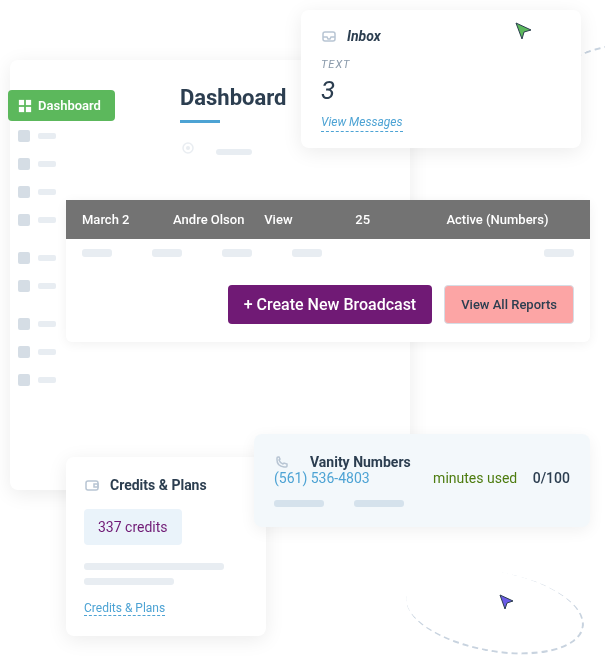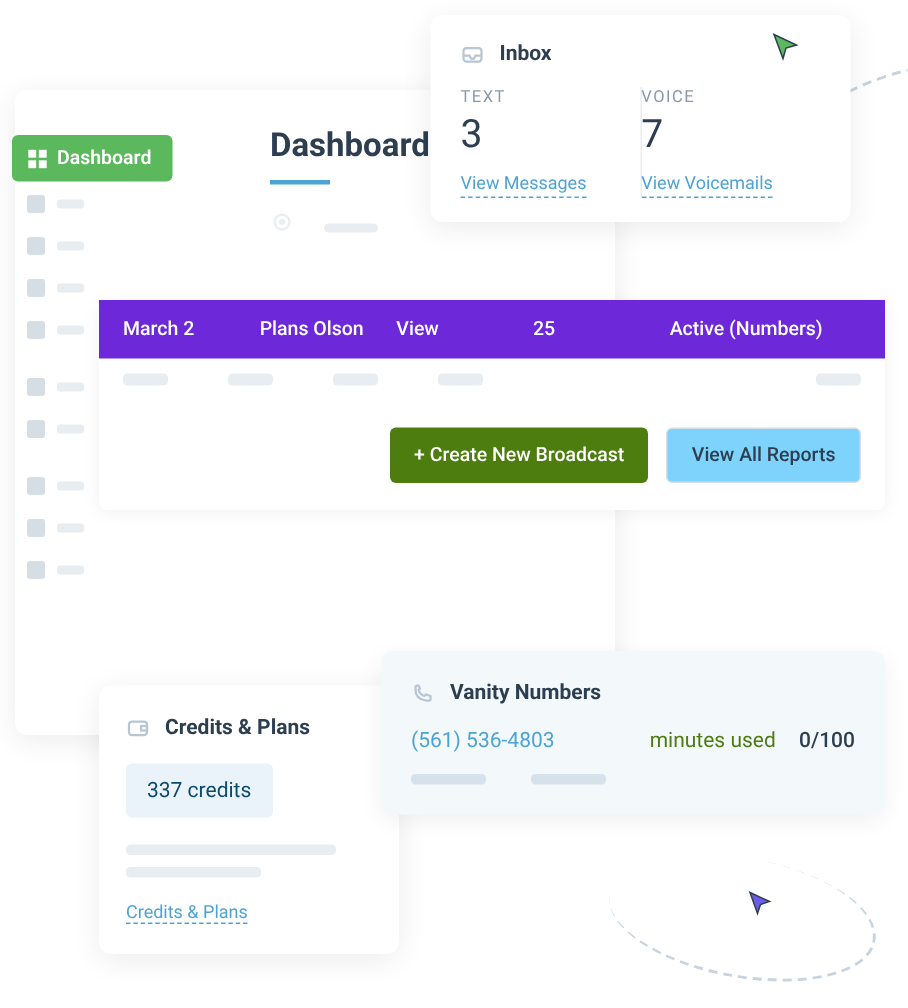--- a/index.html
+++ b/index.html
@@ -20,52 +20,52 @@
 .ghost-panel { position:absolute; left:180px; top:140px; }
 .ghost-panel .skel { margin:4px 0; }
 
 
 .table-wrap { position:absolute; left:66px; top:200px; width:524px; background:#fff; border-radius:6px; box-shadow:0 2px 12px rgba(0,0,0,0.06); z-index:3; }
 .thead { display:flex; padding:12px 16px; font-size:12px; color:#6b7c8e; font-weight:500; }
 .thead .sort { color:#4da3d4; margin-right:4px; }
 .thead > div, .trow > div { flex:1; }
 .thead .col-date { flex:1.1; }
 .thead .col-status { flex:1.4; text-align:left; }
-.trow { display:flex; padding:12px 16px; background:#6d28d9; color:#fff; font-size:13px; font-weight:500; }
+.trow { display:flex; padding:12px 16px; background:#737373; color:#fff; font-size:13px; font-weight:500; }
 .trow .col-status { flex:1.4; }
 .ghost-rows { padding:10px 16px; display:flex; gap:40px; }
 .actions { display:flex; justify-content:flex-end; gap:12px; padding:18px 16px 18px; }
-.btn-primary { background:#4d7c0f; color:#fff; border:none; padding:10px 16px; border-radius:4px; font-size:13px; font-weight:500; cursor:pointer; }
-.btn-outline { background:#7dd3fc; color:#2c3e50; border:1px solid #d5dde5; padding:10px 16px; border-radius:4px; font-size:13px; font-weight:500; cursor:pointer; }
-
-
-.inbox-card { position:absolute; right:38px; top:10px; width:280px; padding:18px 20px 16px; z-index:4; }
+.btn-primary { background:#701a75; color:#fff; border:none; padding:10px 16px; border-radius:4px; font-size:16px; font-weight:500; cursor:pointer; }
+.btn-outline { background:#fca5a5; color:#2c3e50; border:1px solid #d5dde5; padding:10px 16px; border-radius:4px; font-size:13px; font-weight:500; cursor:pointer; }
+
+
+.inbox-card { position:absolute; right:24px; top:10px; width:280px; padding:18px 20px 16px; z-index:4;font-style:italic; }
 .inbox-title-row { display:flex; align-items:center; gap:10px; margin-bottom:14px; }
 .inbox-title { font-size:14px; font-weight:700; color:#2c3e50; }
 .inbox-cols { display:flex; }
 .inbox-col { flex:1; }
 .inbox-col + .inbox-col { border-left:1px solid #e8edf2; }
 .col-label { font-size:11px; color:#8a9aab; letter-spacing:1px; margin-bottom:4px; }
 .col-count { font-size:26px; font-weight:400; color:#2c3e50; margin-bottom:6px; }
 .col-link { font-size:12px; color:#4da3d4; border-bottom:1px dashed #4da3d4; padding-bottom:2px; cursor:pointer; display:inline-block; }
 
 
 .cursor-green { position:absolute; right:70px; top:20px; z-index:6; }
 
 
 .credits-card { position:absolute; left:66px; top:457px; width:200px; padding:20px 18px; z-index:2; }
 .credits-title-row { display:flex; align-items:center; gap:10px; margin-bottom:16px; }
 .credits-title { font-size:14px; font-weight:700; color:#2c3e50; }
-.credits-pill { background:#eaf3fa; color:#0c4a6e; padding:10px 14px; border-radius:4px; font-size:14px; display:inline-block; margin-bottom:18px; }
+.credits-pill { background:#eaf3fa; color:#701a75; padding:10px 14px; border-radius:4px; font-size:14px; display:inline-block; margin-bottom:18px; }
 .credits-skels .skel { display:block; margin-bottom:8px; }
 .credits-link { font-size:12px; color:#4da3d4; border-bottom:1px dashed #4da3d4; display:inline-block; margin-top:8px; cursor:pointer; }
 
 
 .vanity-card { position:absolute; left:254px; top:434px; width:336px; padding:20px; background:#f3f8fb; border-radius:8px; box-shadow:0 4px 16px rgba(0,0,0,0.06); z-index:3; }
-.vanity-title-row { display:flex; align-items:flex-start; gap:10px; margin-bottom:16px; }
+.vanity-title-row { display:flex; align-items:flex-start; gap:20px; margin-bottom:0; }
 .vanity-title { font-size:14px; font-weight:700; color:#2c3e50; }
 .vanity-row { display:flex; align-items:center; justify-content:space-between; font-size:14px; margin-bottom:14px; }
 .vanity-phone { color:#4da3d4; }
 .vanity-usage-label { color:#4d7c0f; }
 .vanity-usage-val { color:#2c3e50; font-weight:500; margin-left:12px; }
 .vanity-skels { display:flex; gap:30px; }
 
 
 .curve { position:absolute; border:2px dashed #c8d3df; border-radius:50%; pointer-events:none; }
 .curve1 { right:-60px; top:50px; width:140px; height:60px; border-left:none; border-bottom:none; transform:rotate(-20deg); }
@@ -146,36 +146,31 @@
         <path d="M2 9h4l1 2h2l1-2h4" class="icon-outline"></path>
       </svg>
     <span class="inbox-title">Inbox</span>
   </div>
   <div class="inbox-cols">
     <div class="inbox-col">
       <div class="col-label">TEXT</div>
       <div class="col-count">3</div>
       <span class="col-link">View Messages</span>
     </div>
-    <div class="inbox-col">
-      <div class="col-label">VOICE</div>
-      <div class="col-count">7</div>
-      <span class="col-link">View Voicemails</span>
-    </div>
   </div>
 </div>
 
 <svg class="cursor-green" width="22" height="22">
     <path d="M3 3 L18 10 L11 12 L9 19 Z" fill="#5cb85c" stroke="#2c3e50" stroke-width="1"></path>
   </svg>
 
 <div class="table-wrap">
   <div class="trow">
     <div>March 2</div>
-    <div>Plans Olson</div>
+    <div>Andre Olson</div>
     <div>View</div>
     <div>25</div>
     <div class="col-status">Active (Numbers)</div>
   </div>
   <div class="ghost-rows">
     <span class="skel" style="width:30px;height:8px"></span>
     <span class="skel" style="width:30px;height:8px"></span>
     <span class="skel" style="width:30px;height:8px"></span>
     <span class="skel" style="width:30px;height:8px"></span>
     <span class="skel" style="width:30px;height:8px;margin-left:auto"></span>

